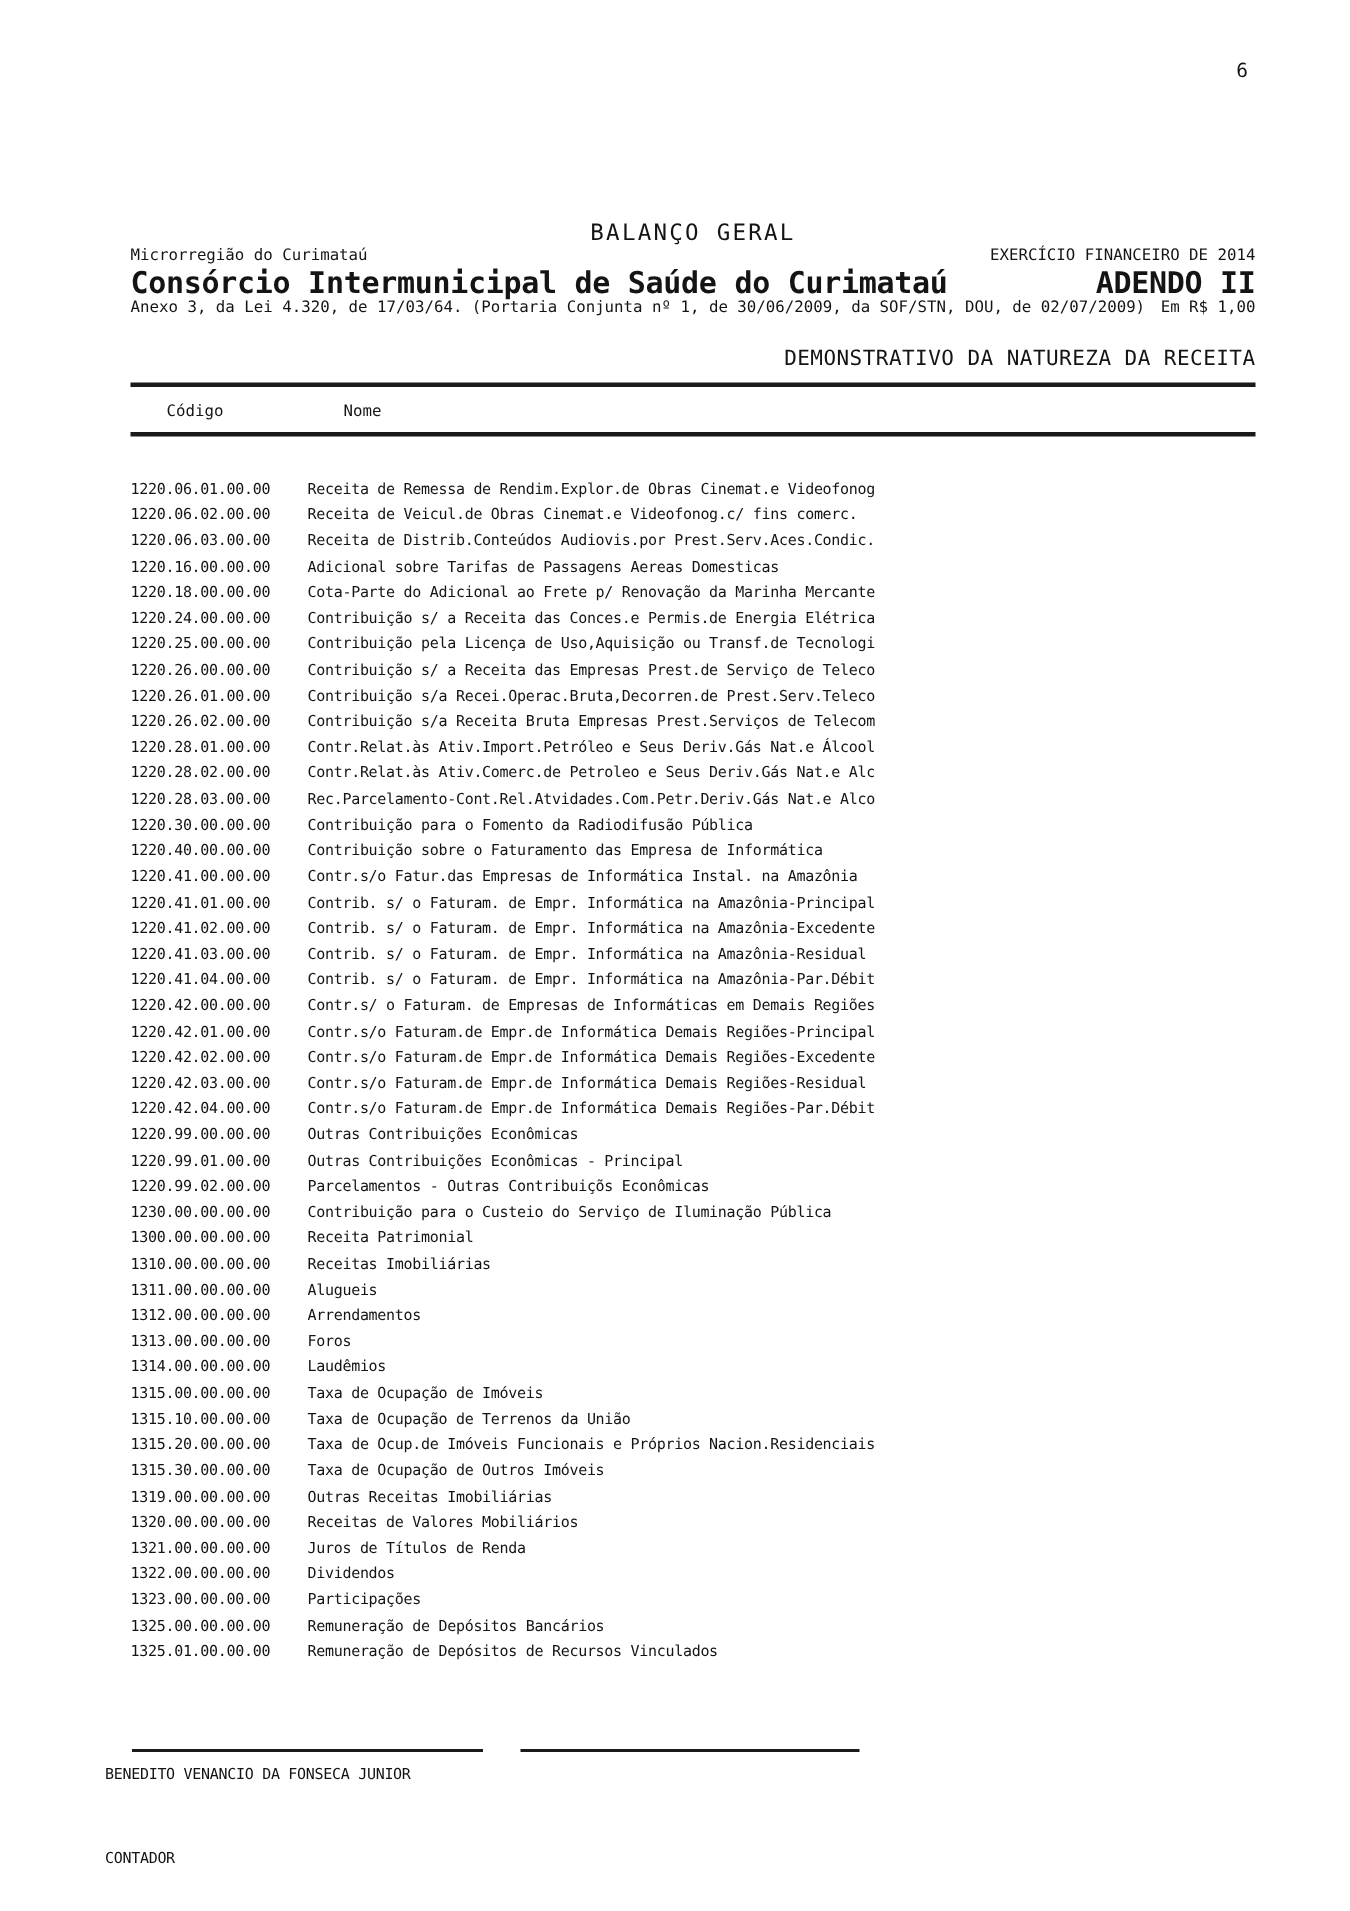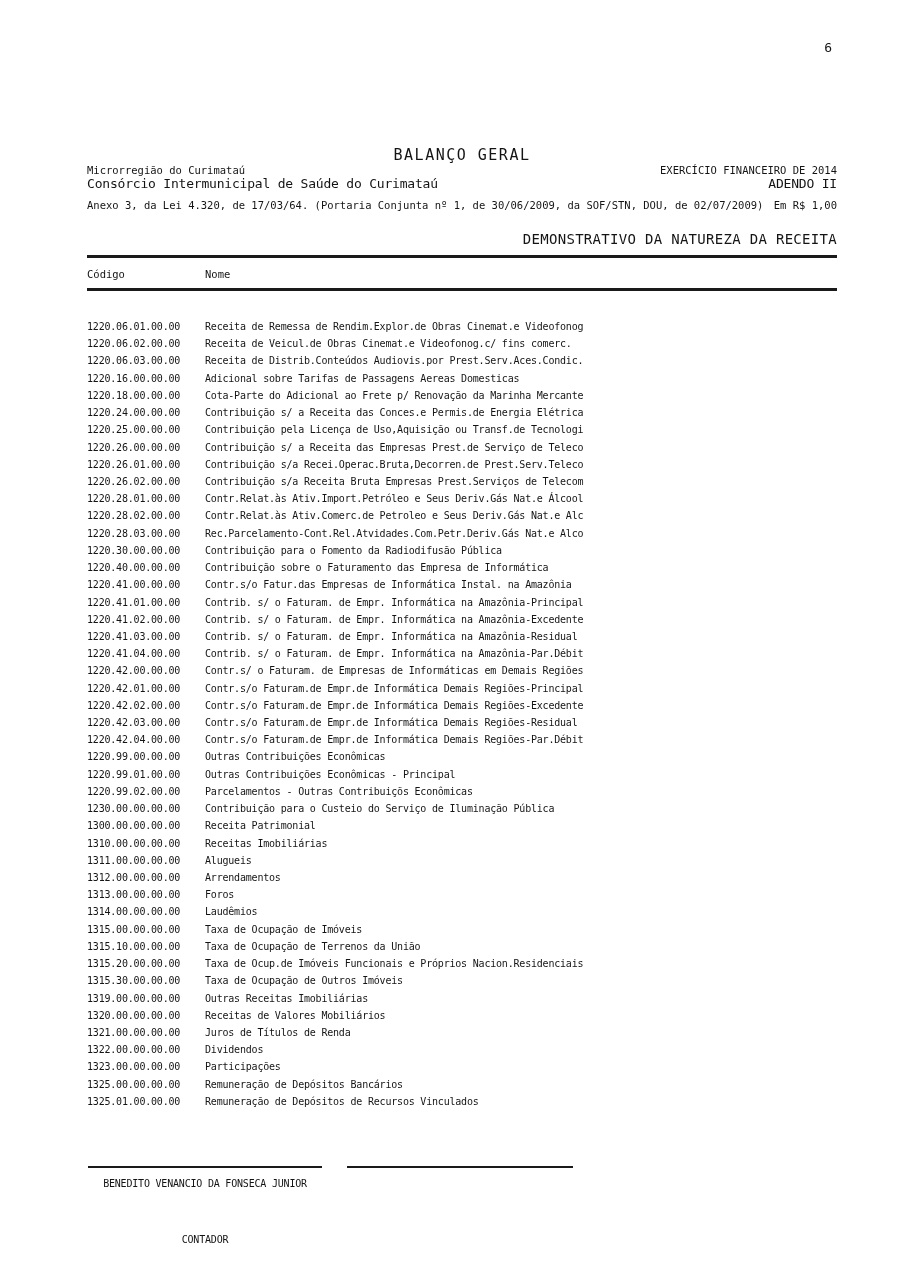--- a/index.html
+++ b/index.html
@@ -36,21 +36,21 @@
     position: absolute;
     left: 87px;
     width: 750px;
     display: flex;
     justify-content: space-between;
     align-items: baseline;
     white-space: nowrap;
     text-align: right;
   }
   .hline-1 { top: 164px; font-size: 10.5px; }
-  .hline-2 { top: 176px; font-size: 13px; letter-spacing: -0.2px; }
+  .hline-2 { top: 176px; font-size: 20px; letter-spacing: -0.2px; font-weight: bold; }
   .hline-3 { top: 199px; font-size: 10.5px; }
   .report-title {
     position: absolute;
     top: 231px;
     left: 87px;
     width: 750px;
     text-align: right;
     font-size: 14px;
     letter-spacing: 0.3px;
     white-space: nowrap;
@@ -68,20 +68,21 @@
     position: absolute;
     top: 268px;
     left: 87px;
     width: 750px;
     display: flex;
     font-size: 10.5px;
   }
   .col-headers .code-col {
     width: 118px;
     flex: 0 0 118px;
+    margin-left: 24px;
   }
   .rows {
     position: absolute;
     top: 318px;
     left: 87px;
     width: 780px;
     font-size: 10px;
     letter-spacing: -0.2px;
     line-height: 17.23px;
   }
@@ -102,21 +103,20 @@
     top: 1166px;
     height: 2px;
     background: #1a1a1a;
   }
   .sig-line-left  { left: 88px;  width: 234px; }
   .sig-line-right { left: 347px; width: 226px; }
   .sig-name, .sig-role {
     position: absolute;
     left: 70px;
     width: 270px;
-    text-align: center;
     font-size: 10px;
     letter-spacing: -0.2px;
     white-space: nowrap;
   }
   .sig-name { top: 1178px; }
   .sig-role { top: 1234px; }
 </style>
 </head>
 <body>
 

